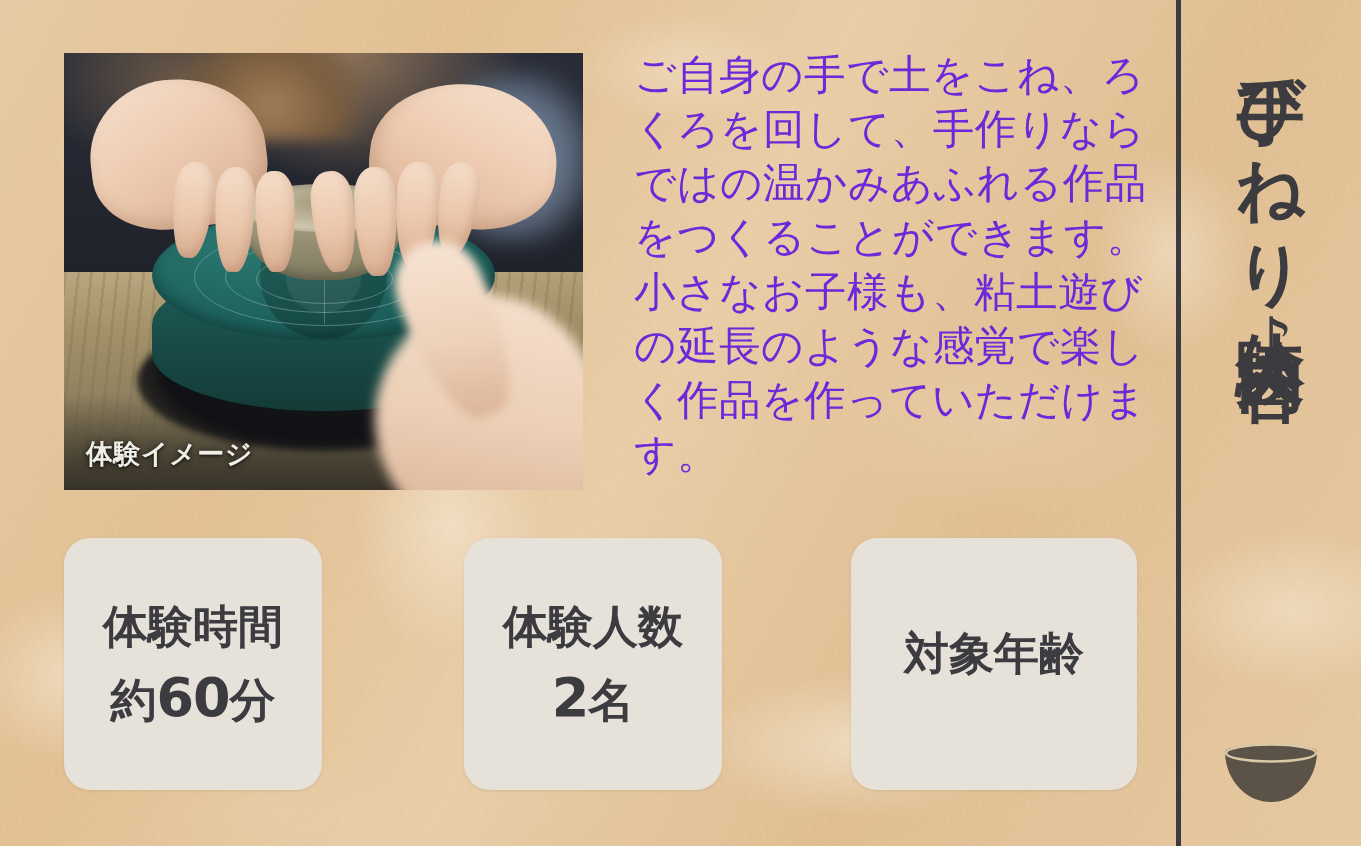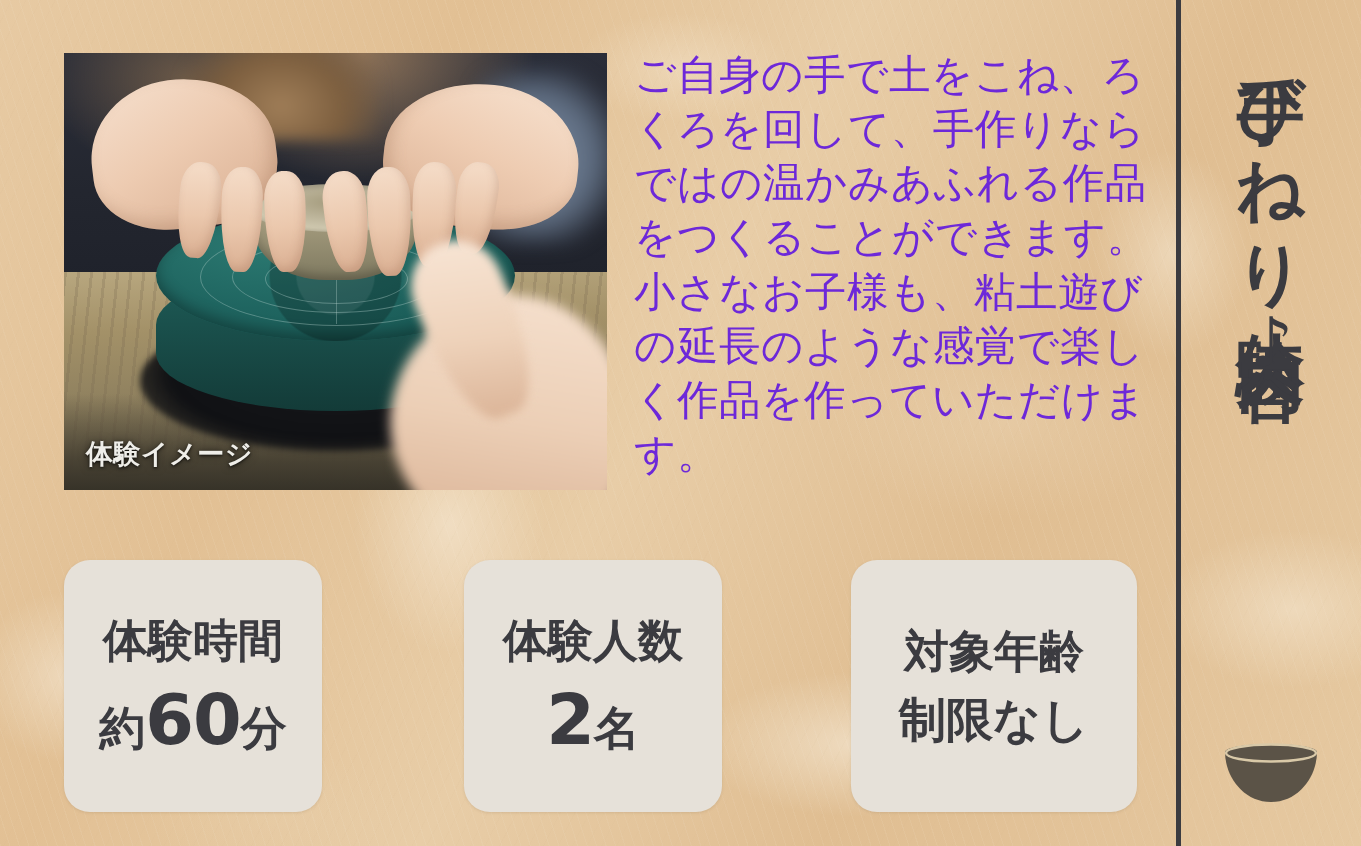--- a/index.html
+++ b/index.html
@@ -68,21 +68,20 @@
 
   
   .photo-frame {
     position: absolute;
     left: 64px;
     top: 53px;
     width: 519px;
     height: 437px;
     overflow: hidden;
     background: #6d5f4c;
-    padding-left: 24px;
   }
   .photo-scene { position: absolute; inset: 0; }
 
   
   .ph-bg {
     position: absolute; left: 0; top: 0; width: 100%; height: 58%;
     background:
       radial-gradient(ellipse 200px 140px at 22% 10%, #6a5847 0%, rgba(106,88,71,0) 70%),
       radial-gradient(ellipse 240px 180px at 55% 0%, #8d7258 0%, rgba(141,114,88,0) 72%),
       linear-gradient(180deg, #2a2d38 0%, #23262f 55%, #1e212a 100%);
@@ -220,21 +219,21 @@
     width: 516px;
     color: #6d28d9;
     font-size: 41.5px;
     line-height: 1.305;
     letter-spacing: .5px;
     font-weight: 500;
   }
   .body-copy p { margin: 0; }
 
   
-  .card-row { position: absolute; left: 0; top: 560px; width: 1176px; height: 254px; }
+  .card-row { position: absolute; left: 0; top: 538px; width: 1176px; height: 254px; }
   .info-card {
     position: absolute;
     top: 0;
     height: 252px;
     background: #e6e1d9;
     border-radius: 26px;
     box-shadow: 0 1px 3px rgba(120,95,60,.16);
     display: flex;
     flex-direction: column;
     align-items: center;
@@ -256,21 +255,21 @@
   .card-value {
     display: flex;
     align-items: baseline;
     justify-content: center;
     color: #3b3b40;
     font-weight: 700;
     line-height: 1;
     white-space: nowrap;
   }
   .val-sm { font-size: 46px; }
-  .val-big { font-size: 70px; letter-spacing: -1px; }
+  .val-big { font-size: 54px; letter-spacing: -1px; }
   .card-value.plain { font-size: 47px; font-weight: 700; display: block; }
 
   
   .right-col {
     position: absolute;
     left: 1181px; top: 0;
     width: 180px; height: 846px;
     display: flex;
     flex-direction: column;
     align-items: center;
@@ -355,21 +354,20 @@
         <div class="card-label">体験人数</div>
         <div class="card-value">
           <span class="val-sm"></span>
           <span class="val-big">2</span>
           <span class="val-sm">名</span>
         </div>
       </div>
 
       <div class="info-card c3">
         <div class="card-label">対象年齢</div>
-        <div class="card-value plain">制限なし</div>
       </div>
 
     </div>
   </div>
 
   <div class="divider-rule"></div>
 
   <div class="right-col">
     <div class="vtitle">手びねり体験内容♪</div>
 

